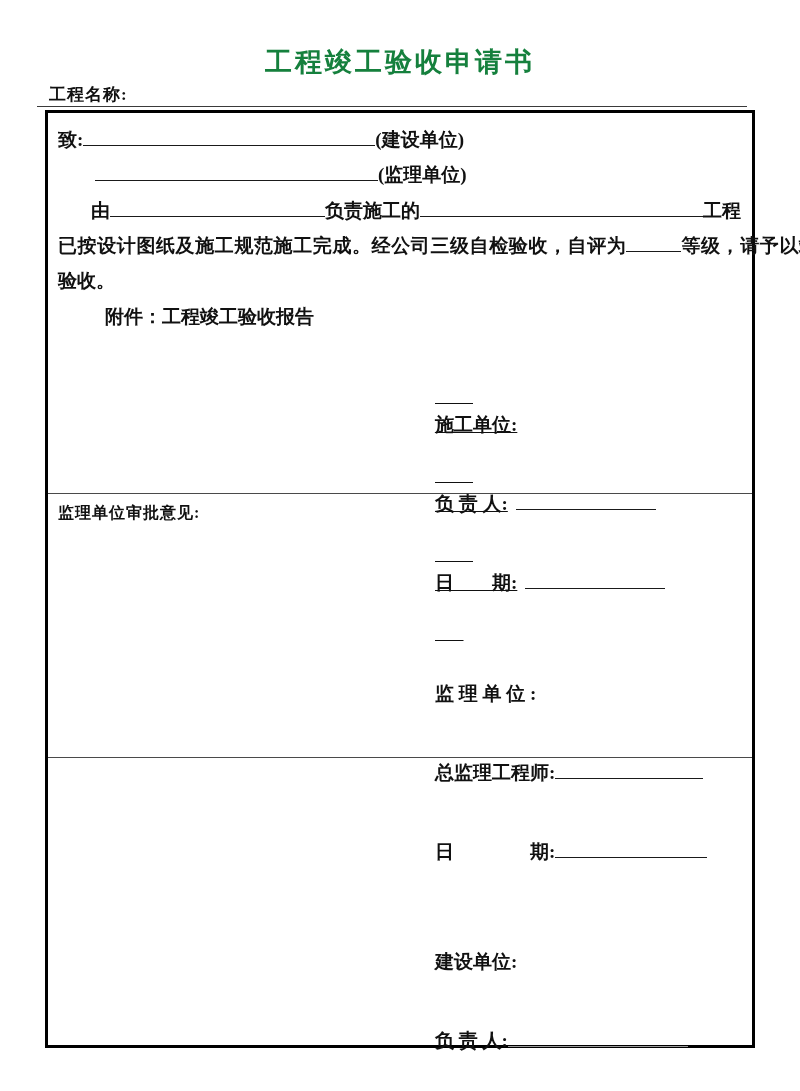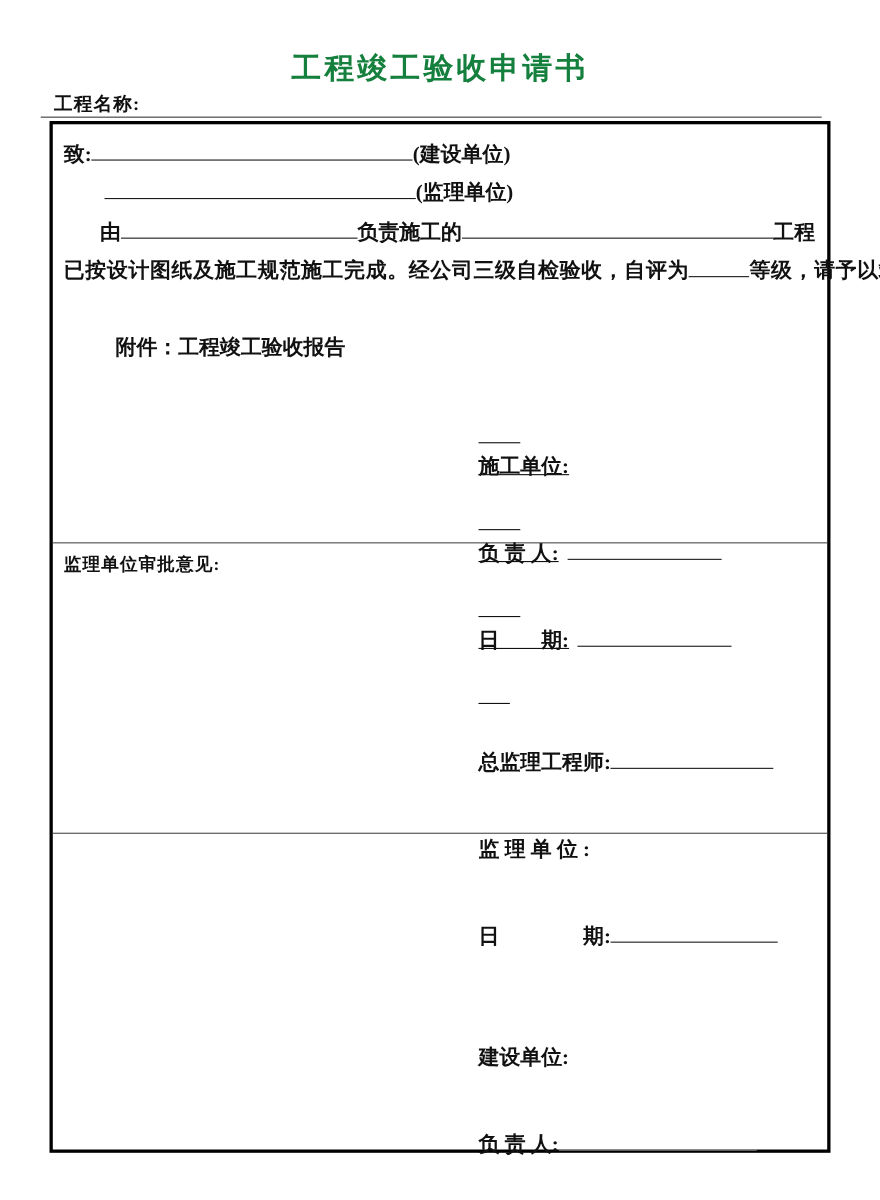--- a/index.html
+++ b/index.html
@@ -68,36 +68,39 @@
       </div>
       <div class="row" style="top:47px;">
         <span class="blank w-to2" style="margin-left:37px;"></span><span>(监理单位)</span>
       </div>
       <div class="row" style="top:83px;">
         <span style="margin-left:33px;">由</span><span class="blank w-by1"></span><span>负责施工的</span><span class="blank w-by2"></span><span>工程</span>
       </div>
       <div class="row para" style="top:118px;">
         <span>已按设计图纸及施工规范施工完成。经公司三级自检验收，自评为</span><span class="blank w-grade"></span><span>等级，请予以竣工</span>
       </div>
+      <div class="row" style="top:153px;">
+        <span>验收。</span>
+      </div>
       <div class="row" style="top:189px;">
         <span style="margin-left:47px;">附件：工程竣工验收报告</span>
       </div>
 
       <div class="sigblock sig-a" style="top:250px;text-decoration:underline;">
         <div class="sigrow"><span>施工单位:</span></div>
         <div class="sigrow"><span>负 责 人:</span><span class="blank"></span></div>
         <div class="sigrow"><span>日　　期:</span><span class="blank"></span></div>
       </div>
     </div>
 
     <div class="sec sec-b">
       <div class="heading">监理单位审批意见:</div>
       <div class="sigblock" style="top:138px;">
+        <div class="sigrow"><span>监 理 单 位 :</span></div>
         <div class="sigrow"><span>总监理工程师:</span><span class="blank u-eng"></span></div>
-        <div class="sigrow"><span>监 理 单 位 :</span></div>
         <div class="sigrow"><span>日　　　　期:</span><span class="blank u-date-b"></span></div>
       </div>
     </div>
 
     <div class="sec sec-c">
       <div class="sigblock" style="top:142px;">
         <div class="sigrow"><span>建设单位:</span></div>
         <div class="sigrow"><span>负 责 人:</span><span class="blank u-person-c"></span></div>
         
       </div>

